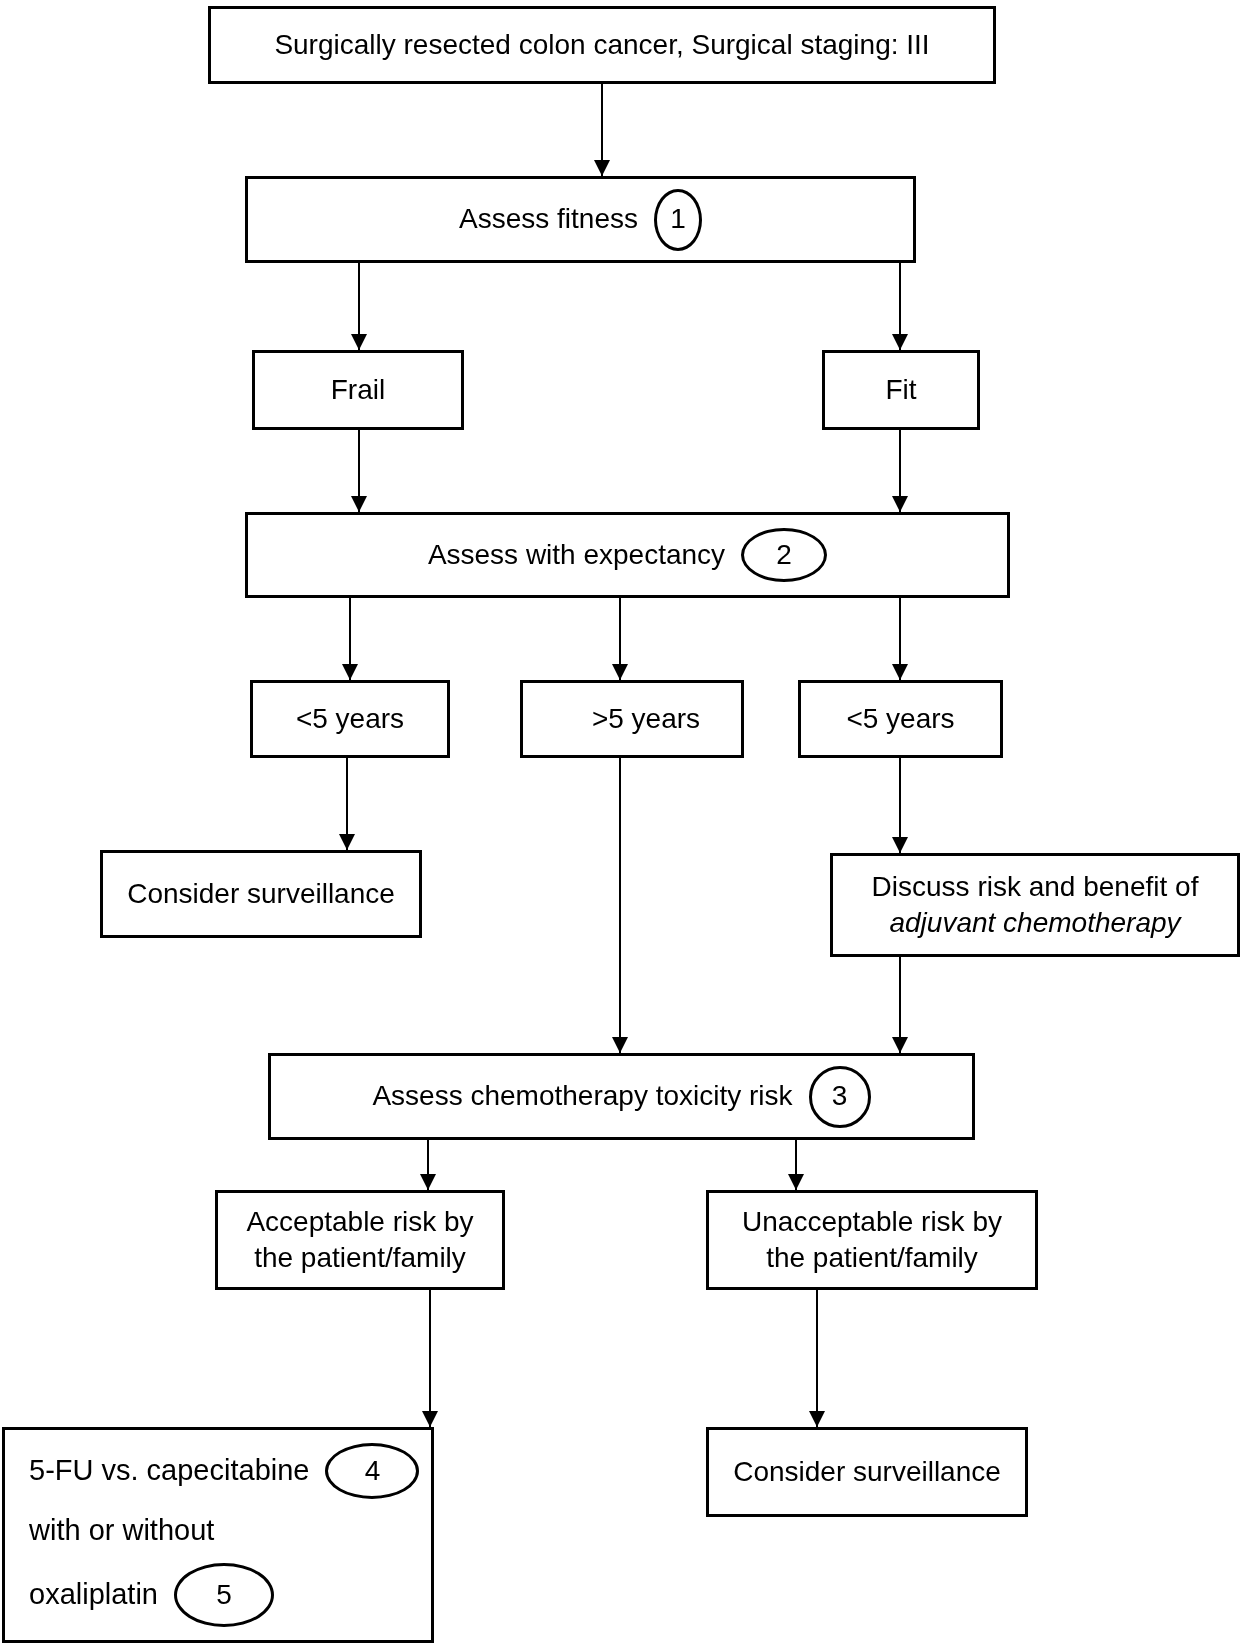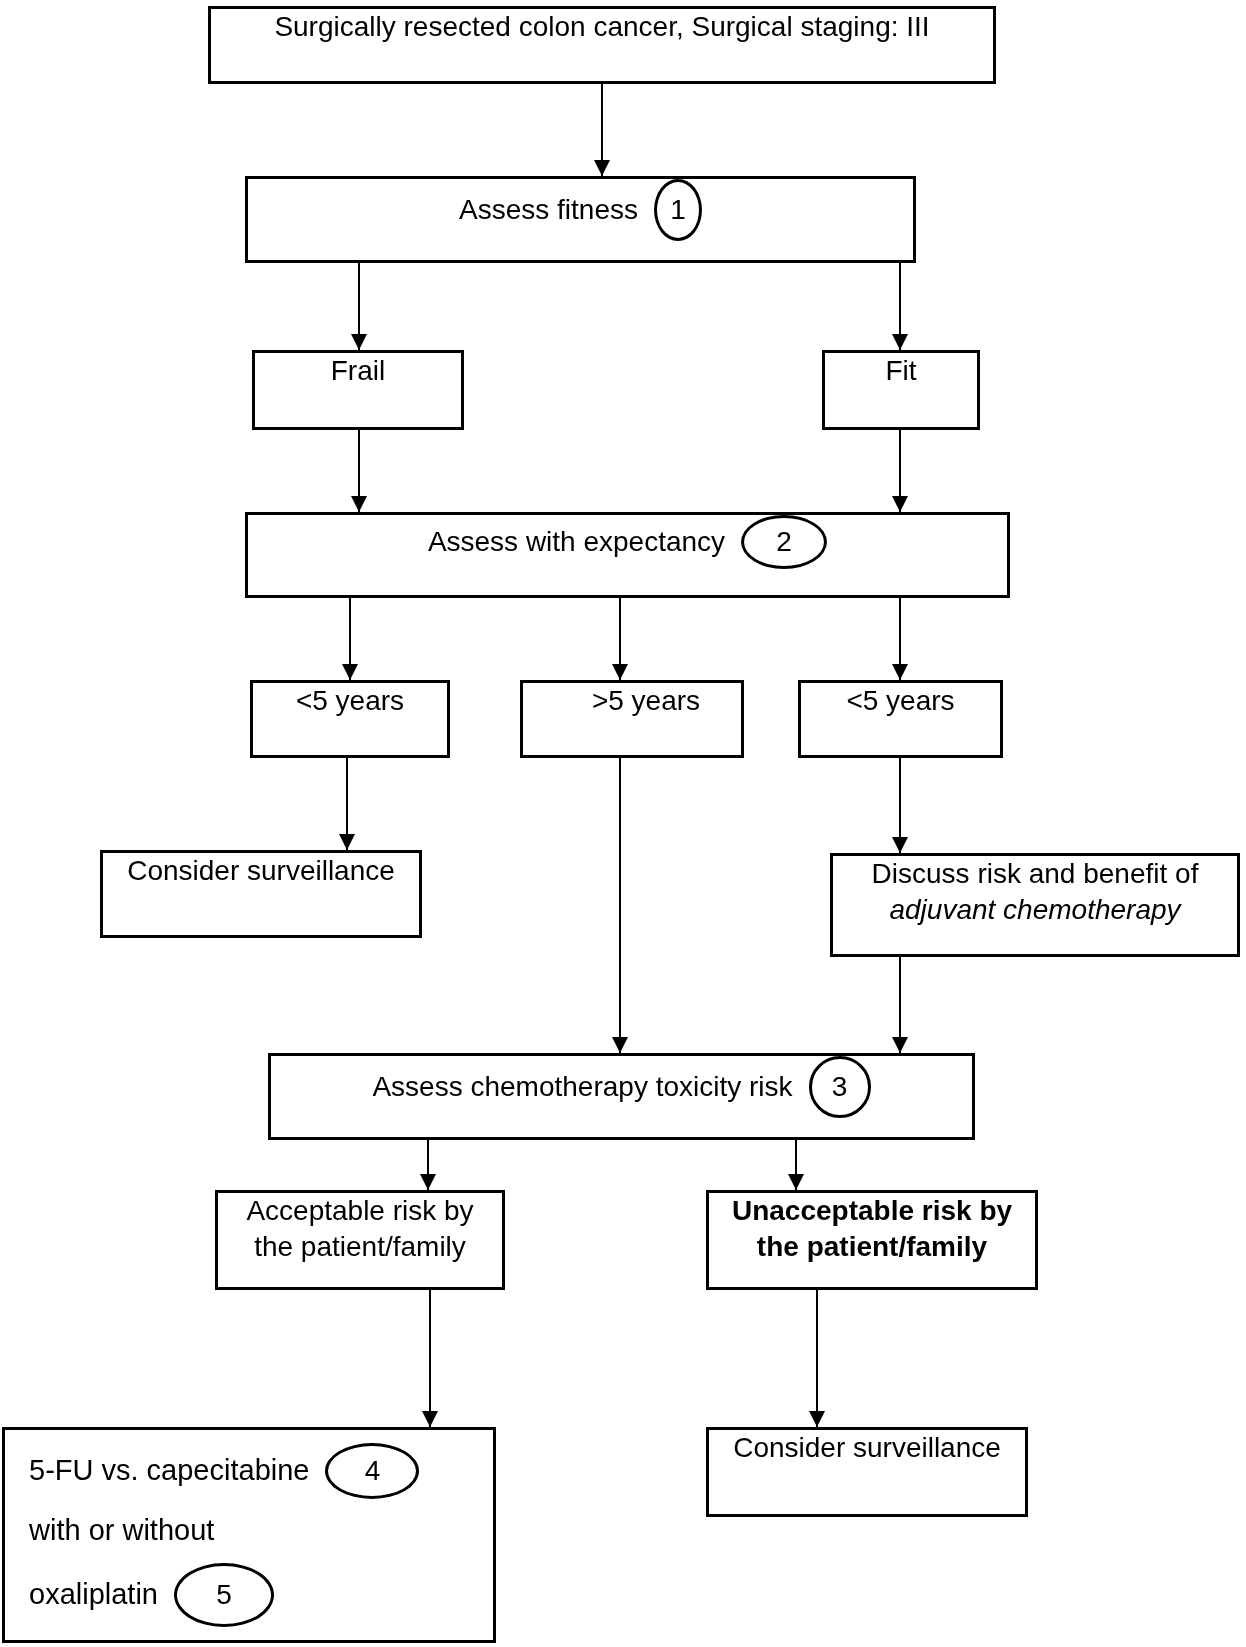--- a/index.html
+++ b/index.html
@@ -10,21 +10,21 @@
     background:#ffffff;
     font-family:"Liberation Sans", sans-serif;
     color:#000;
   }
   .node{
     position:absolute;
     box-sizing:border-box;
     border:3px solid #000;
     background:#fff;
     display:flex;
-    align-items:flex-start;
+    align-items:center;
     justify-content:center;
     text-align:center;
     font-size:28px;
     line-height:1.3;
   }
   .node .lines{display:block;}
   .row{display:flex;align-items:center;justify-content:center;}
   .badge{
     display:inline-flex;
     align-items:center;
@@ -146,32 +146,32 @@
 
   <div class="arrow" style="left:427px;top:1140px;height:50px;"></div>
   <div class="arrow" style="left:795px;top:1140px;height:50px;"></div>
 
   <div class="node" style="left:215px;top:1190px;width:290px;height:100px;">
     <span class="lines">
       <span style="display:block;">Acceptable risk by</span>
       <span style="display:block;">the patient/family</span>
     </span>
   </div>
-  <div class="node" style="left:706px;top:1190px;width:332px;height:100px;font-weight:bold;">
+  <div class="node" style="left:706px;top:1190px;width:332px;height:100px;">
     <span class="lines">
       <span style="display:block;">Unacceptable risk by</span>
       <span style="display:block;">the patient/family</span>
     </span>
   </div>
 
   <div class="arrow" style="left:429px;top:1290px;height:137px;"></div>
 
   <div class="arrow" style="left:816px;top:1290px;height:137px;"></div>
 
-  <div class="node left-align" style="left:2px;top:1427px;width:494px;height:216px;">
+  <div class="node left-align" style="left:2px;top:1427px;width:432px;height:216px;">
     <span class="row">
       <span>5-FU vs. capecitabine</span>
       <span class="badge badge-4">4</span>
     </span>
     <span class="row">
       <span>with or without</span>
     </span>
     <span class="row">
       <span>oxaliplatin</span>
       <span class="badge badge-5">5</span>

